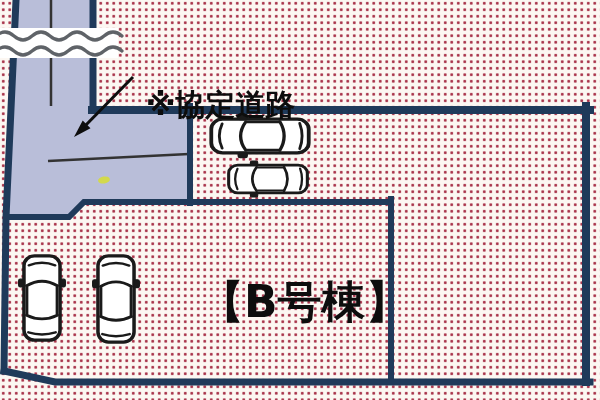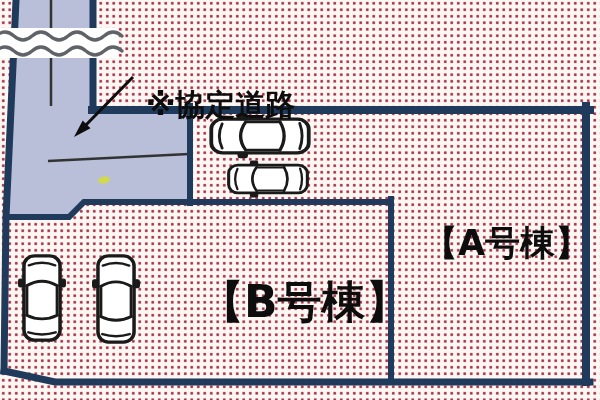--- a/index.html
+++ b/index.html
@@ -87,16 +87,15 @@
     <ellipse cx="104" cy="180" rx="6" ry="3.5" transform="rotate(-10 104 180)" style="fill:var(--marker);" opacity="0.95"></ellipse>
 
     <use href="#car-shape" transform="translate(260,136) rotate(-90) scale(0.41,0.473) translate(-50,-110)"></use>
     <use href="#car-shape" transform="translate(268,179) rotate(-90) scale(0.34,0.382) translate(-50,-110)"></use>
 
     <use href="#car-shape" transform="translate(42,298) scale(0.44,0.409) translate(-50,-110)"></use>
     <use href="#car-shape" transform="translate(116,299) scale(0.44,0.418) translate(-50,-110)"></use>
   </svg>
 
   <div id="road-label" class="lbl">※協定道路</div>
-  <div id="a-label" class="lbl">【A号棟】</div>
   <div id="b-label" class="lbl">【B号棟】</div>
 
 </div>
 
 </body></html>

